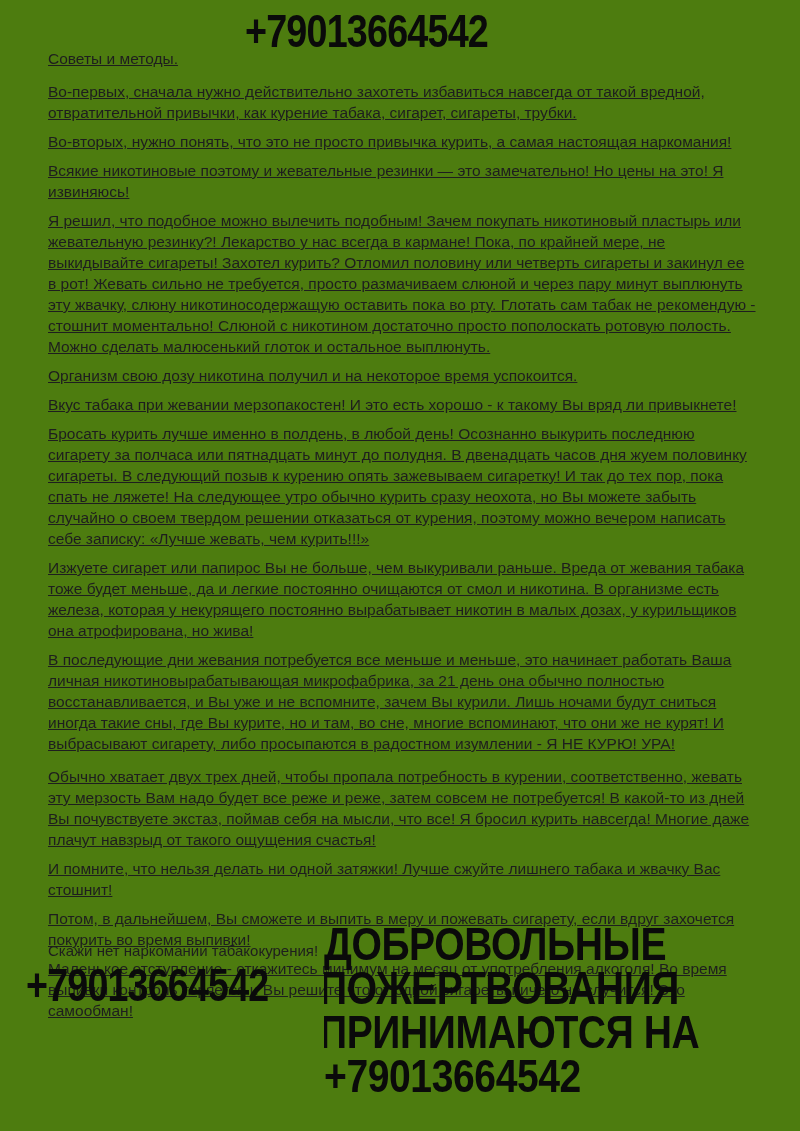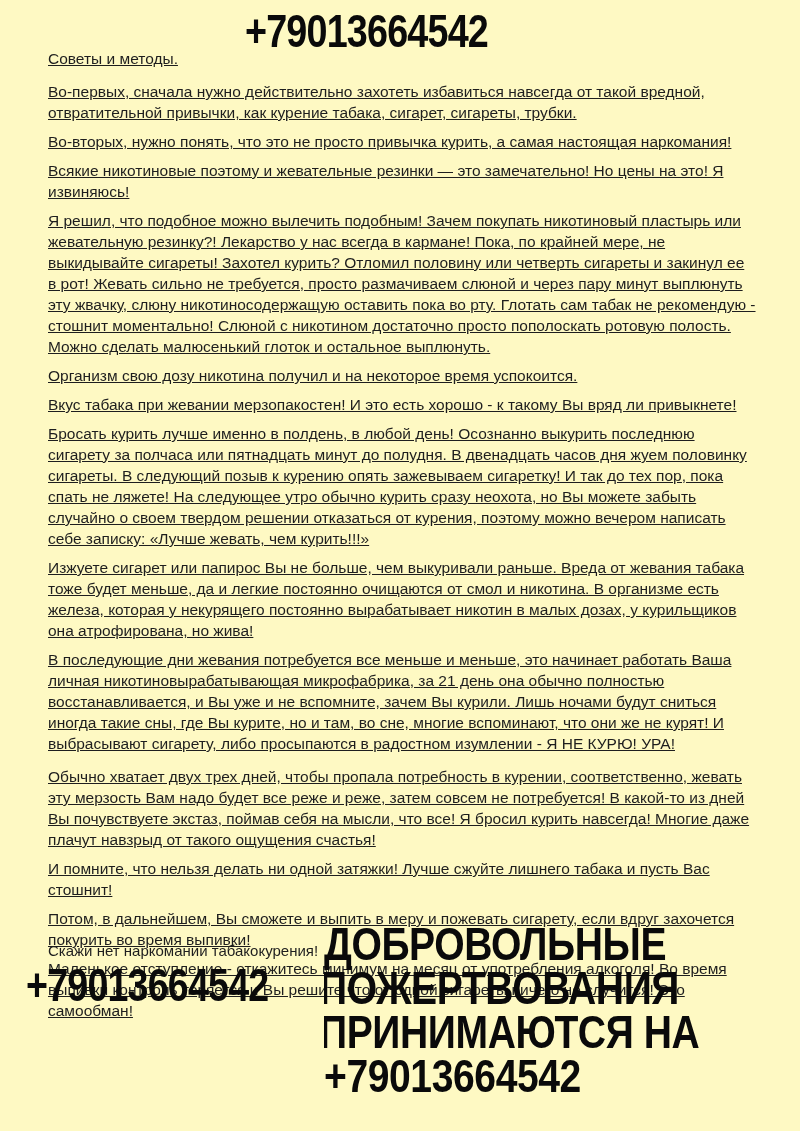--- a/index.html
+++ b/index.html
@@ -1,19 +1,19 @@
 <!DOCTYPE html>
 <html lang="ru"><head>
 <meta charset="utf-8">
 <style>
   html,body{margin:0;padding:0;background:#e9e9e9;}
   .page{
     position:relative;
     width:800px;height:1131px;
-    background:#fef9c3;
+    background:#4d7c0f;
     font-family:"Liberation Sans",sans-serif;
     color:#1e1e1e;
     overflow:hidden;
     margin:0 auto;
   }
   .top-phone{
     position:absolute;left:245px;top:8px;
     font-size:46px;font-weight:bold;line-height:46px;
     color:#0a0a0a;white-space:nowrap;
     transform:scaleX(0.82);transform-origin:left top;
@@ -62,21 +62,21 @@
     <p>Во-первых, сначала нужно действительно захотеть избавиться навсегда от такой вредной, отвратительной привычки, как курение табака, сигарет, сигареты, трубки.</p>
     <p>Во-вторых, нужно понять, что это не просто привычка курить, а самая настоящая наркомания!</p>
     <p>Всякие никотиновые поэтому и жевательные резинки — это замечательно! Но цены на это! Я извиняюсь!</p>
     <p>Я решил, что подобное можно вылечить подобным! Зачем покупать никотиновый пластырь или жевательную резинку?! Лекарство у нас всегда в кармане! Пока, по крайней мере, не выкидывайте сигареты! Захотел курить? Отломил половину или четверть сигареты и закинул ее в рот! Жевать сильно не требуется, просто размачиваем слюной и через пару минут выплюнуть эту жвачку, слюну никотиносодержащую оставить пока во рту. Глотать сам табак не рекомендую - стошнит моментально! Слюной с никотином достаточно просто пополоскать ротовую полость. Можно сделать малюсенький глоток и остальное выплюнуть.</p>
     <p>Организм свою дозу никотина получил и на некоторое время успокоится.</p>
     <p>Вкус табака при жевании мерзопакостен! И это есть хорошо - к такому Вы вряд ли привыкнете!</p>
     <p>Бросать курить лучше именно в полдень, в любой день! Осознанно выкурить последнюю сигарету за полчаса или пятнадцать минут до полудня. В двенадцать часов дня жуем половинку сигареты. В следующий позыв к курению опять зажевываем сигаретку! И так до тех пор, пока спать не ляжете! На следующее утро обычно курить сразу неохота, но Вы можете забыть случайно о своем твердом решении отказаться от курения, поэтому можно вечером написать себе записку: «Лучше жевать, чем курить!!!»</p>
     <p>Изжуете сигарет или папирос Вы не больше, чем выкуривали раньше. Вреда от жевания табака тоже будет меньше, да и легкие постоянно очищаются от смол и никотина. В организме есть железа, которая у некурящего постоянно вырабатывает никотин в малых дозах, у курильщиков она атрофирована, но жива!</p>
     <p>В последующие дни жевания потребуется все меньше и меньше, это начинает работать Ваша личная никотиновырабатывающая микрофабрика, за 21 день она обычно полностью восстанавливается, и Вы уже и не вспомните, зачем Вы курили. Лишь ночами будут сниться иногда такие сны, где Вы курите, но и там, во сне, многие вспоминают, что они же не курят! И выбрасывают сигарету, либо просыпаются в радостном изумлении - Я НЕ КУРЮ! УРА!</p>
     <p class="gap-before">Обычно хватает двух трех дней, чтобы пропала потребность в курении, соответственно, жевать эту мерзость Вам надо будет все реже и реже, затем совсем не потребуется! В какой-то из дней Вы почувствуете экстаз, поймав себя на мысли, что все! Я бросил курить навсегда! Многие даже плачут навзрыд от такого ощущения счастья!</p>
-    <p>И помните, что нельзя делать ни одной затяжки! Лучше сжуйте лишнего табака и пусть Вас стошнит!</p>
+    <p>И помните, что нельзя делать ни одной затяжки! Лучше сжуйте лишнего табака и жвачку Вас стошнит!</p>
     <p>Потом, в дальнейшем, Вы сможете и выпить в меру и пожевать сигарету, если вдруг захочется покурить во время выпивки!</p>
     <p>Маленькое отступление - откажитесь минимум на месяц от употребления алкоголя! Во время выпивки контроль теряется и Вы решите что от одной сигареты ничего не случится! Это самообман!</p>
   </div>
 
   <div class="footer-tagline">Скажи нет наркомании табакокурения!</div>
 
   <div class="footer-phone">+79013664542</div>
 
   <div class="donation">
     <div class="donation-line">ДОБРОВОЛЬНЫЕ</div>

